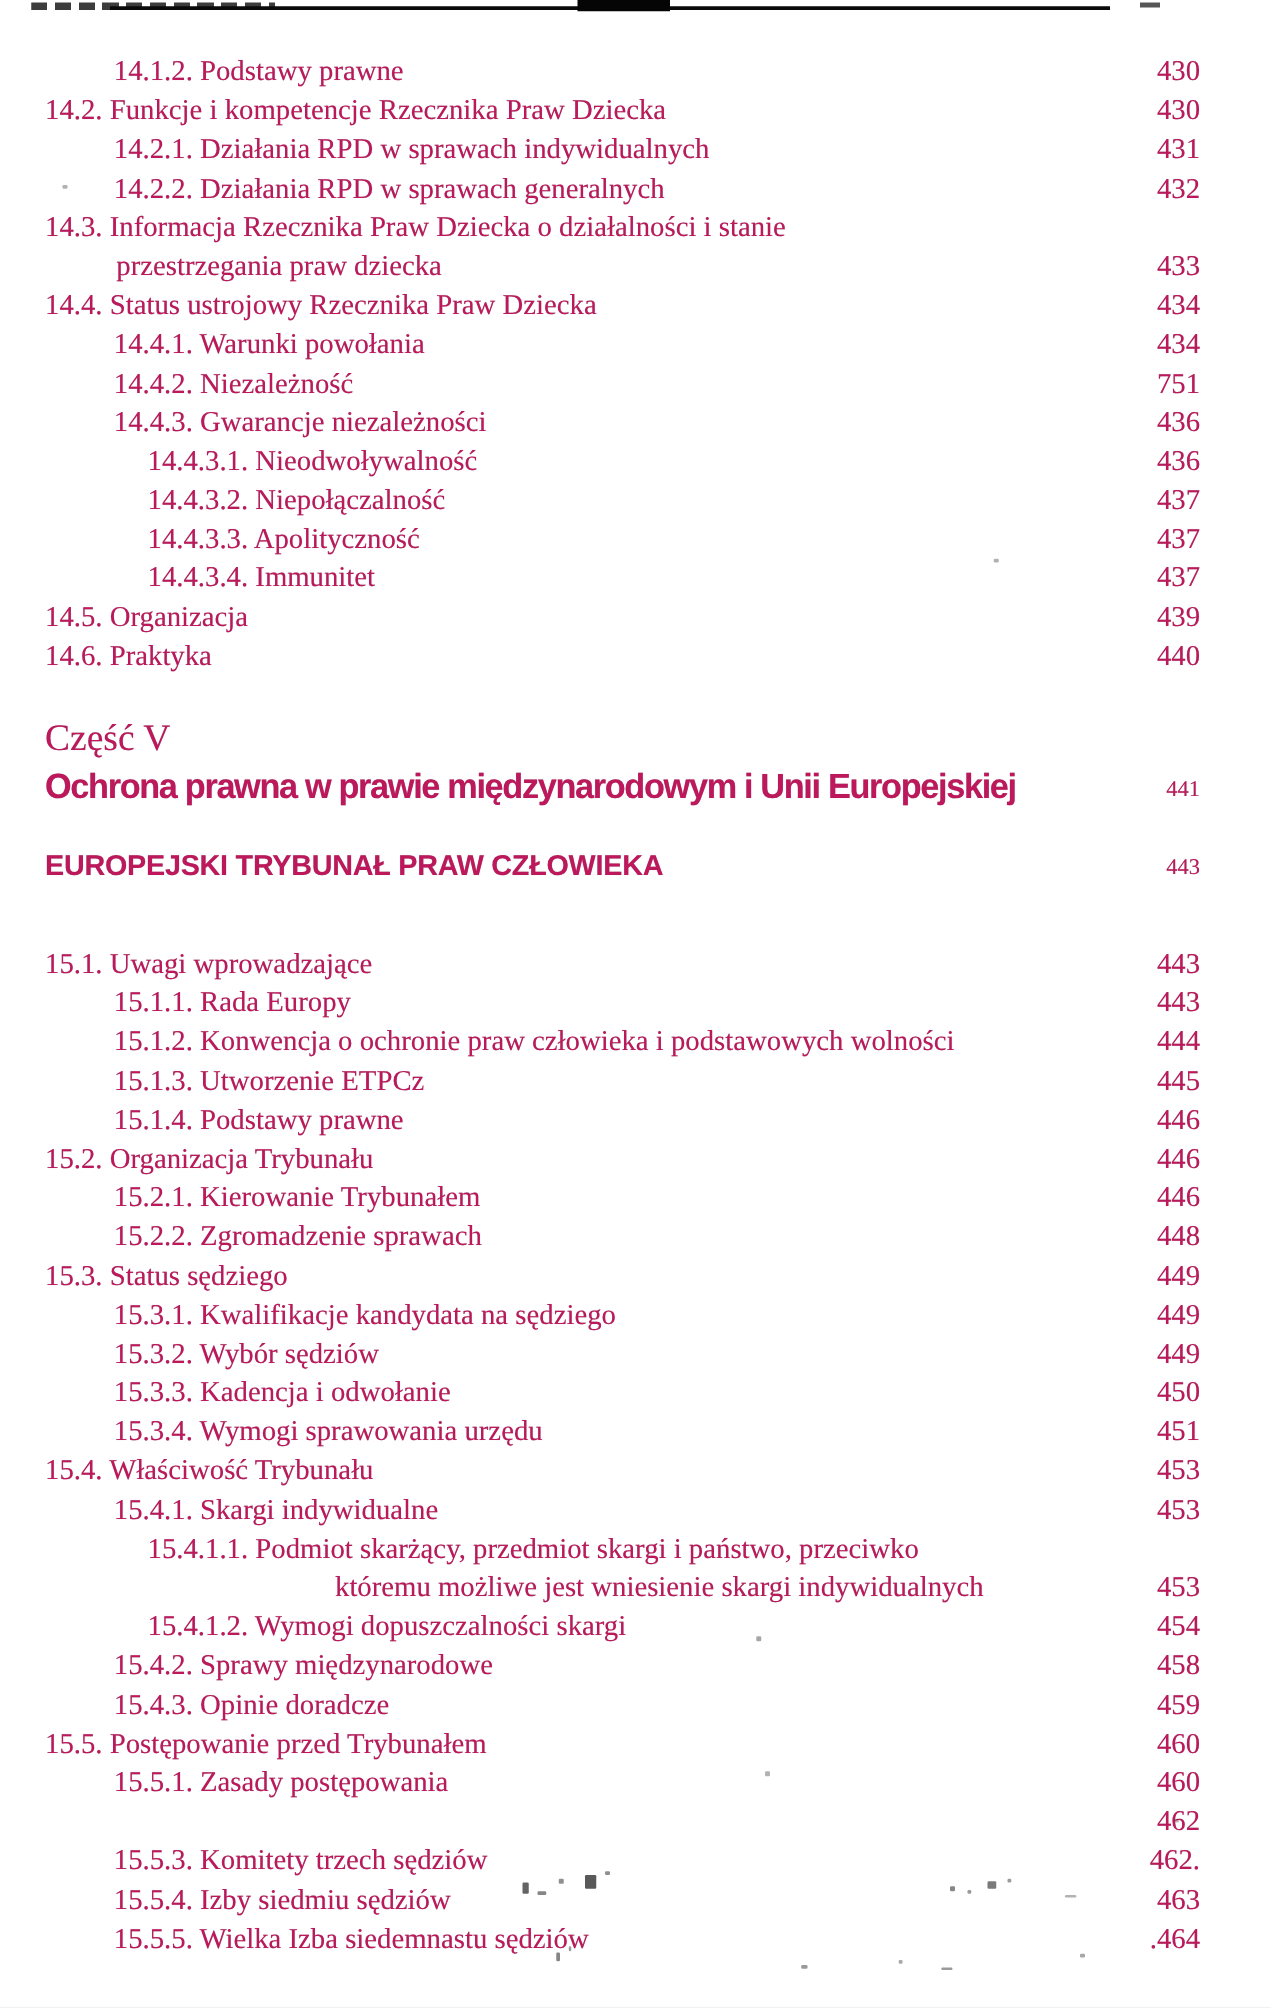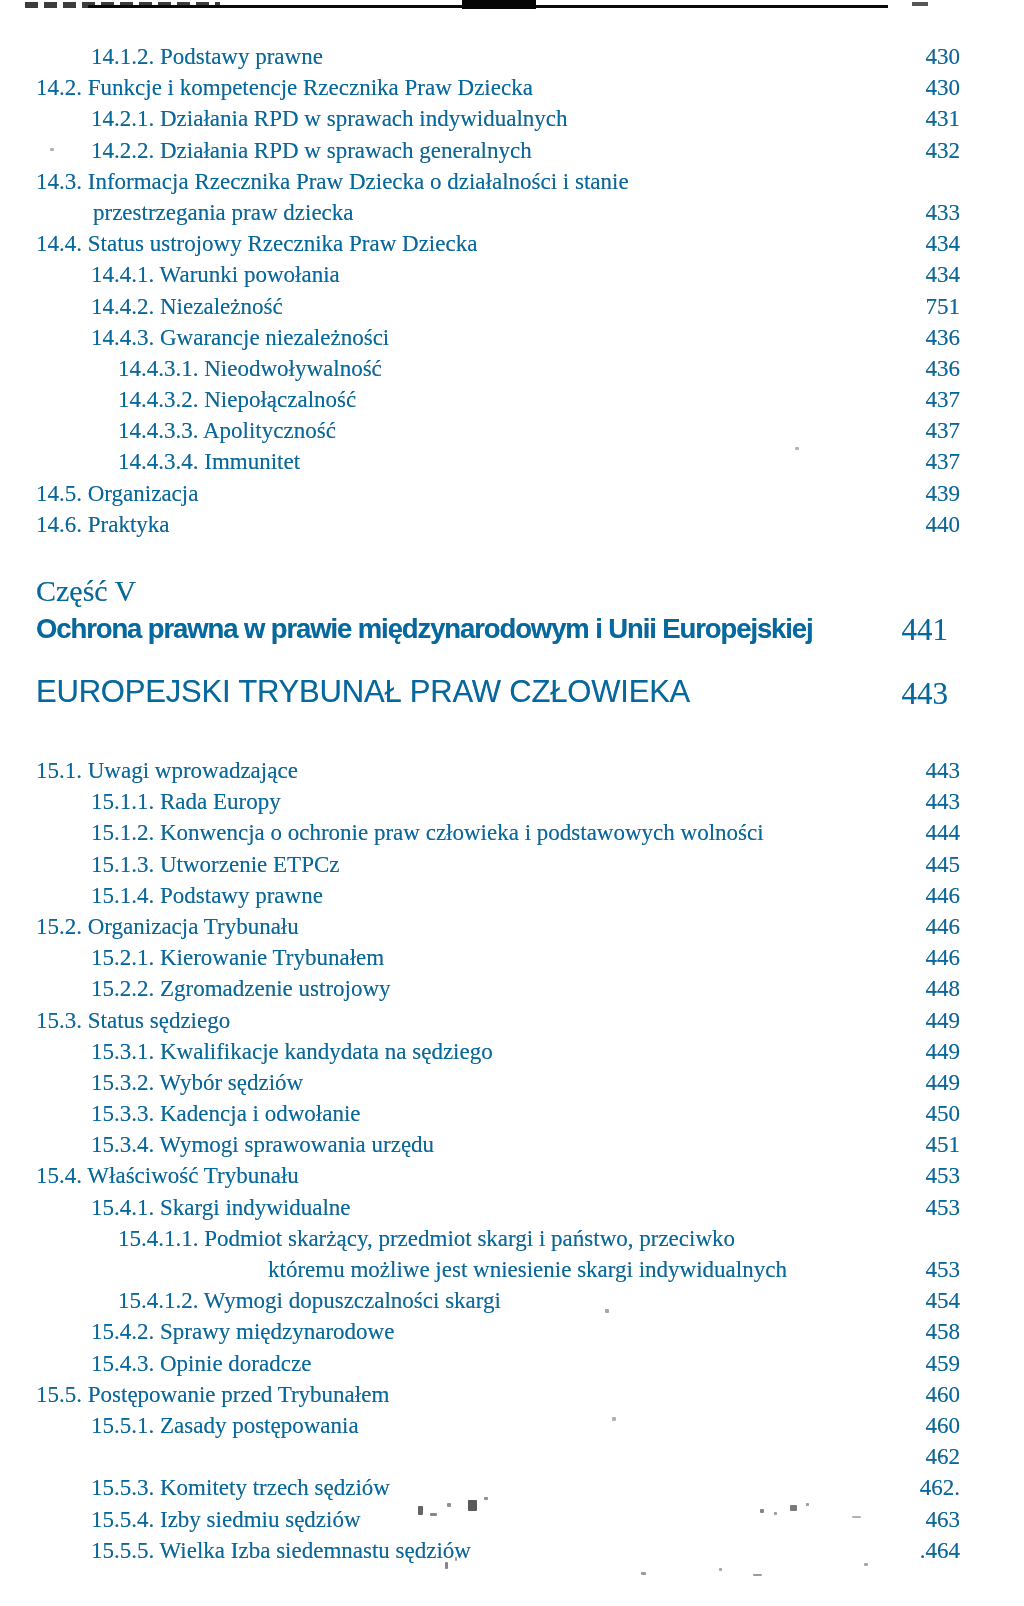--- a/index.html
+++ b/index.html
@@ -3,21 +3,21 @@
 <meta charset="utf-8">
 <title>Spis treści</title>
 <style>
   html, body { margin: 0; padding: 0; background: #e8e8e8; }
   .page {
     position: relative;
     width: 1024px;
     height: 1606px;
     margin: 0 auto;
     background: #ffffff;
-    color: #0369a1;
+    color: #be185d;
     font-family: "Liberation Serif", "DejaVu Serif", serif;
     overflow: hidden;
   }
   
   .page { text-shadow: 0 0 0.6px rgba(0,0,0,0.35); }
 
   
   .top-artifact { position: absolute; left: 0; top: 0; width: 100%; height: 12px; }
   .ta-dashes {
     position: absolute; left: 25px; top: 2px; width: 195px; height: 6px;
@@ -59,31 +59,31 @@
     display: inline-block;
     font-family: "Liberation Sans", "DejaVu Sans", sans-serif;
     font-weight: bold;
     font-size: 28px;
     letter-spacing: -1.1px;
     transform: scaleX(0.98);
     transform-origin: left center;
     white-space: nowrap;
   }
   .hdr-page {
-    position: absolute; right: 12px; bottom: 3px;
+    position: absolute; right: 0; bottom: 3px;
     font-family: "Liberation Serif", "DejaVu Serif", serif;
-    font-size: 31px; font-weight: normal; letter-spacing: 0;
+    font-size: 18px; font-weight: normal; letter-spacing: 0;
   }
   .chapter-header { position: absolute; left: 36px; right: 64px; top: 674px; }
   .chapter-title-row { position: relative; margin-top: 3px; line-height: 30px; }
   .chapter-title {
     display: inline-block;
     font-family: "Liberation Sans", "DejaVu Sans", sans-serif;
-    font-weight: normal;
-    font-size: 31px;
+    font-weight: bold;
+    font-size: 23px;
     letter-spacing: -0.2px;
     white-space: nowrap;
   }
 
   
   .speck { position: absolute; background: #222; border-radius: 1px; }
 </style>
 </head>
 <body>
 
@@ -201,21 +201,21 @@
   </div>
       <div class="toc-row ind-0">
     <span class="row-label">15.2. Organizacja Trybunału</span>
     <span class="row-page">446</span>
   </div>
       <div class="toc-row ind-1">
     <span class="row-label">15.2.1. Kierowanie Trybunałem</span>
     <span class="row-page">446</span>
   </div>
       <div class="toc-row ind-1">
-    <span class="row-label">15.2.2. Zgromadzenie ustrojowy</span>
+    <span class="row-label">15.2.2. Zgromadzenie sprawach</span>
     <span class="row-page">448</span>
   </div>
       <div class="toc-row ind-0">
     <span class="row-label">15.3. Status sędziego</span>
     <span class="row-page">449</span>
   </div>
       <div class="toc-row ind-1">
     <span class="row-label">15.3.1. Kwalifikacje kandydata na sędziego</span>
     <span class="row-page">449</span>
   </div>

